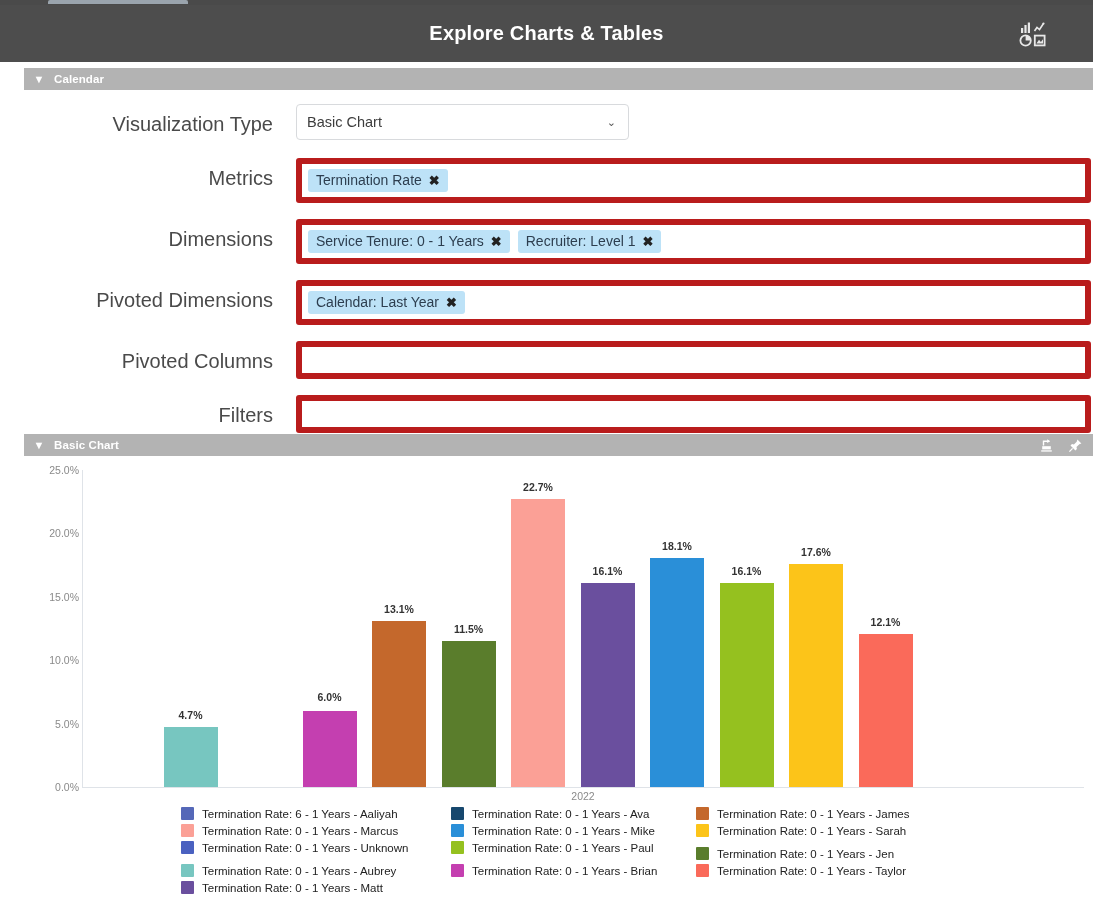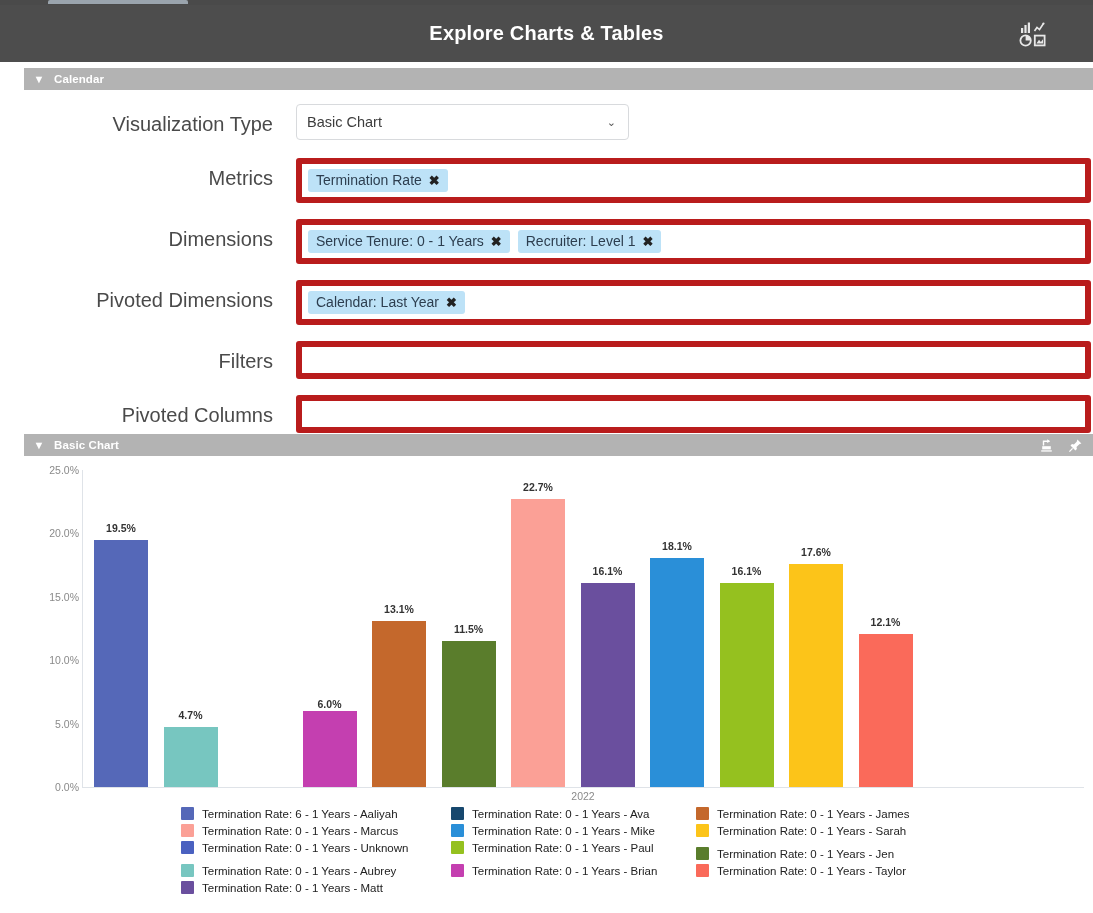--- a/index.html
+++ b/index.html
@@ -358,28 +358,28 @@
         <div class="token-box">
           <span class="token">
             <span>Calendar: Last Year</span>
             <span class="token-x">✖</span>
           </span>
         </div>
       </div>
     </div>
 
     <div class="form-row">
-      <div class="form-label">Filters</div>
+      <div class="form-label">Pivoted Columns</div>
       <div class="form-control">
         <div class="token-box empty"></div>
       </div>
     </div>
 
     <div class="form-row">
-      <div class="form-label">Pivoted Columns</div>
+      <div class="form-label">Filters</div>
       <div class="form-control">
         <div class="token-box empty"></div>
       </div>
     </div>
 
   </div>
 
   <div class="panel-bar" id="chart-bar">
     <span class="panel-caret">▼</span>
     <span class="panel-bar-label">Basic Chart</span>
@@ -407,31 +407,27 @@
           <div class="ylabel" style="top: 14px;">25.0%</div>
           <div class="ylabel" style="top: 77.4px;">20.0%</div>
           <div class="ylabel" style="top: 140.8px;">15.0%</div>
           <div class="ylabel" style="top: 204.2px;">10.0%</div>
           <div class="ylabel" style="top: 267.6px;">5.0%</div>
           <div class="ylabel" style="top: 331px;">0.0%</div>
         </div>
       <div class="y-axis-line"></div>
       <div class="x-axis-line"></div>
       <div class="bars" id="bars">
-          <div class="bar-slot" style="left: 12px; height: 317px;">
-            <div class="bar-rect" title="Termination Rate: 0 - 1 Years - Aaliyah 19.5%" style="height: 247.26px; background: rgb(85, 104, 184);"></div>
-            <div class="bar-value" style="bottom: 253.26px;">19.5%</div>
-          </div>
           <div class="bar-slot" style="left: 81.5px; height: 317px;">
             <div class="bar-rect" title="Termination Rate: 0 - 1 Years - Aubrey 4.7%" style="height: 59.596px; background: rgb(119, 198, 192);"></div>
             <div class="bar-value" style="bottom: 65.596px; text-align: right;">4.7%</div>
           </div>
           <div class="bar-slot" style="left: 220.5px; height: 317px;">
             <div class="bar-rect" title="Termination Rate: 0 - 1 Years - Brian 6.0%" style="height: 76.08px; background: rgb(196, 63, 176);"></div>
-            <div class="bar-value" style="bottom: 77px;">6.0%</div>
+            <div class="bar-value" style="bottom: 84px;">6.0%</div>
           </div>
           <div class="bar-slot" style="left: 290px; height: 317px;">
             <div class="bar-rect" title="Termination Rate: 0 - 1 Years - James 13.1%" style="height: 166.108px; background: rgb(196, 104, 44);"></div>
             <div class="bar-value" style="bottom: 172.108px;">13.1%</div>
           </div>
           <div class="bar-slot" style="left: 359.5px; height: 317px;">
             <div class="bar-rect" title="Termination Rate: 0 - 1 Years - Jen 11.5%" style="height: 145.82px; background: rgb(90, 125, 44);"></div>
             <div class="bar-value" style="bottom: 151.82px;">11.5%</div>
           </div>
           <div class="bar-slot" style="left: 429px; height: 317px;">

